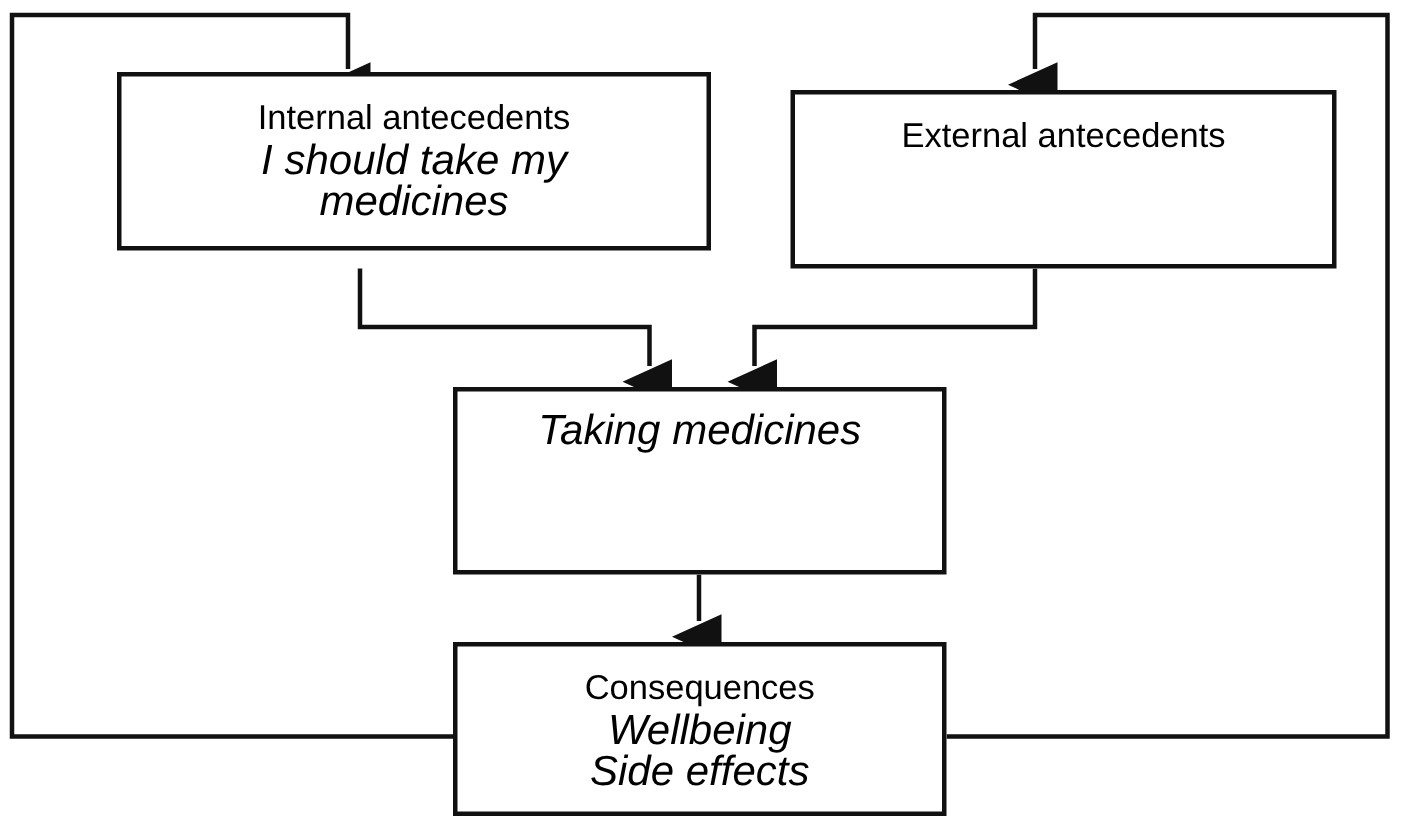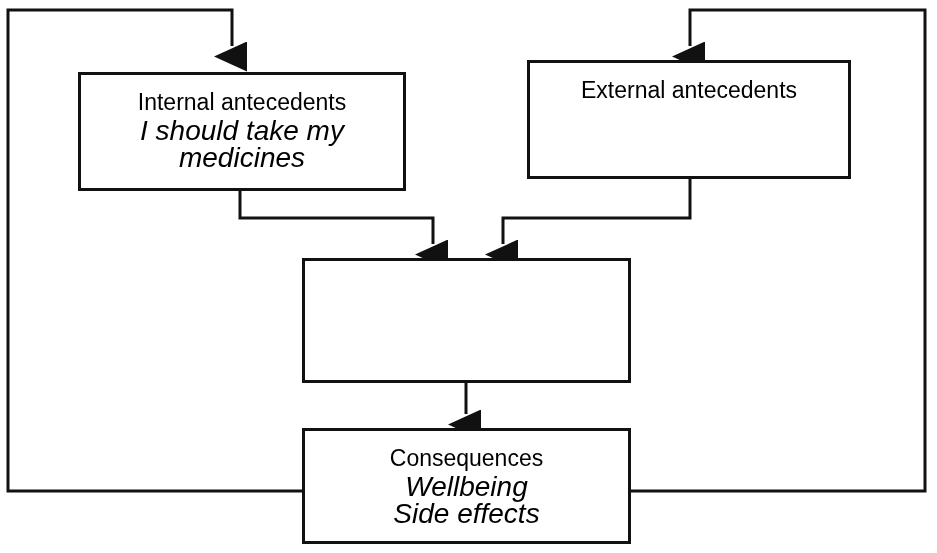--- a/index.html
+++ b/index.html
@@ -72,30 +72,31 @@
 
     <path d="M 631 491 L 925 491 L 925 10 L 690 10 L 690 46" fill="none" stroke="#111111" stroke-width="3" marker-end="url(#arrowhead)"></path>
 
     <path d="M 240 179 L 240 218 L 433 218 L 433 244" fill="none" stroke="#111111" stroke-width="3" marker-end="url(#arrowhead)"></path>
 
     <path d="M 690 179 L 690 218 L 503 218 L 503 244" fill="none" stroke="#111111" stroke-width="3" marker-end="url(#arrowhead)"></path>
 
     <path d="M 466 383 L 466 414" fill="none" stroke="#111111" stroke-width="3" marker-end="url(#arrowhead)"></path>
   </svg>
 
-  <div class="node-box" style="left:78px; top:72px; width:328px; height:119px;">
+  <div class="node-box" style="left:78px; top:48px; width:396px; height:119px;">
     <div class="node-title">Internal antecedents</div>
     <div class="node-sub narrow">I should take my medicines</div>
   </div>
 
-  <div class="node-box" style="left:527px; top:60px; width:324px; height:119px;">
+  <div class="node-box" style="left:527px; top:60px; width:364px; height:119px;">
     <div class="node-title">External antecedents</div>
   </div>
 
   <div class="node-box" style="left:302px; top:258px; width:329px; height:125px;">
+    <div class="node-sub">Taking medicines</div>
   </div>
 
   <div class="node-box" style="left:302px; top:428px; width:329px; height:116px;">
     <div class="node-title">Consequences</div>
     <div class="node-sub">Wellbeing</div>
     <div class="node-sub">Side effects</div>
   </div>
 
 </div>
 

